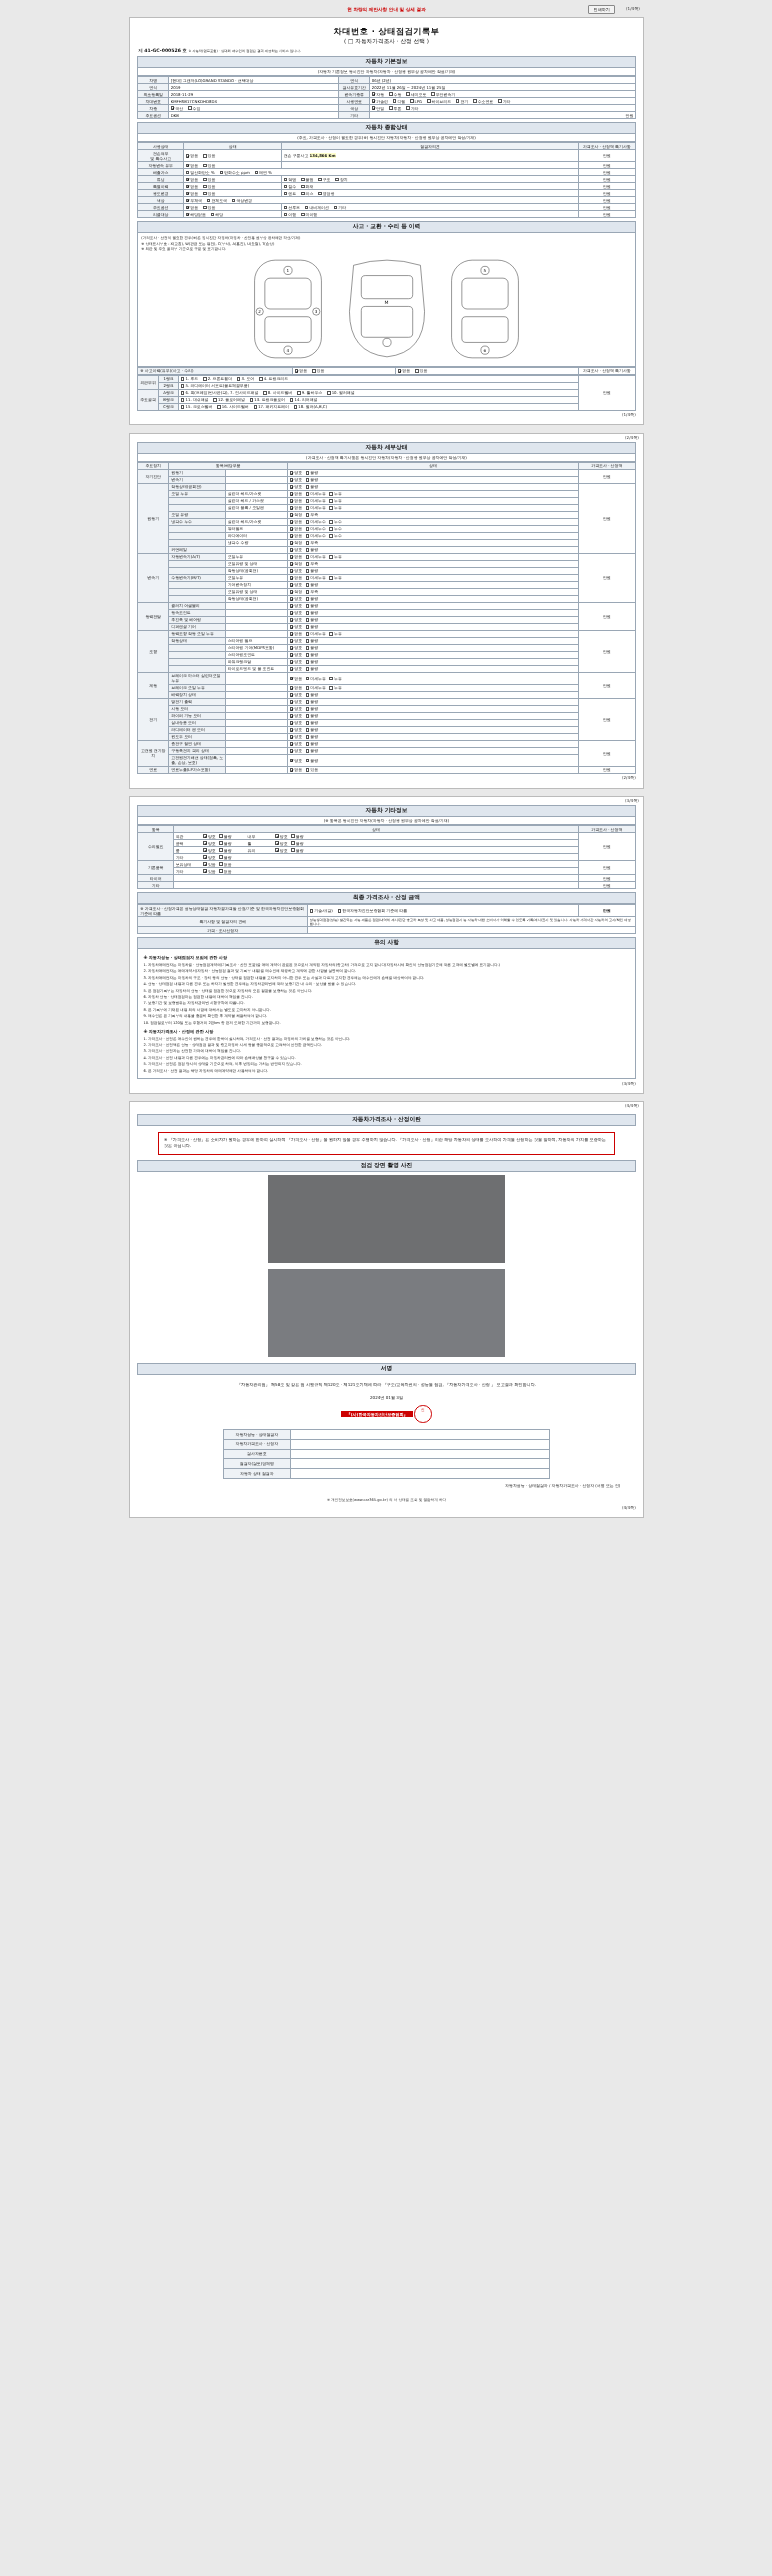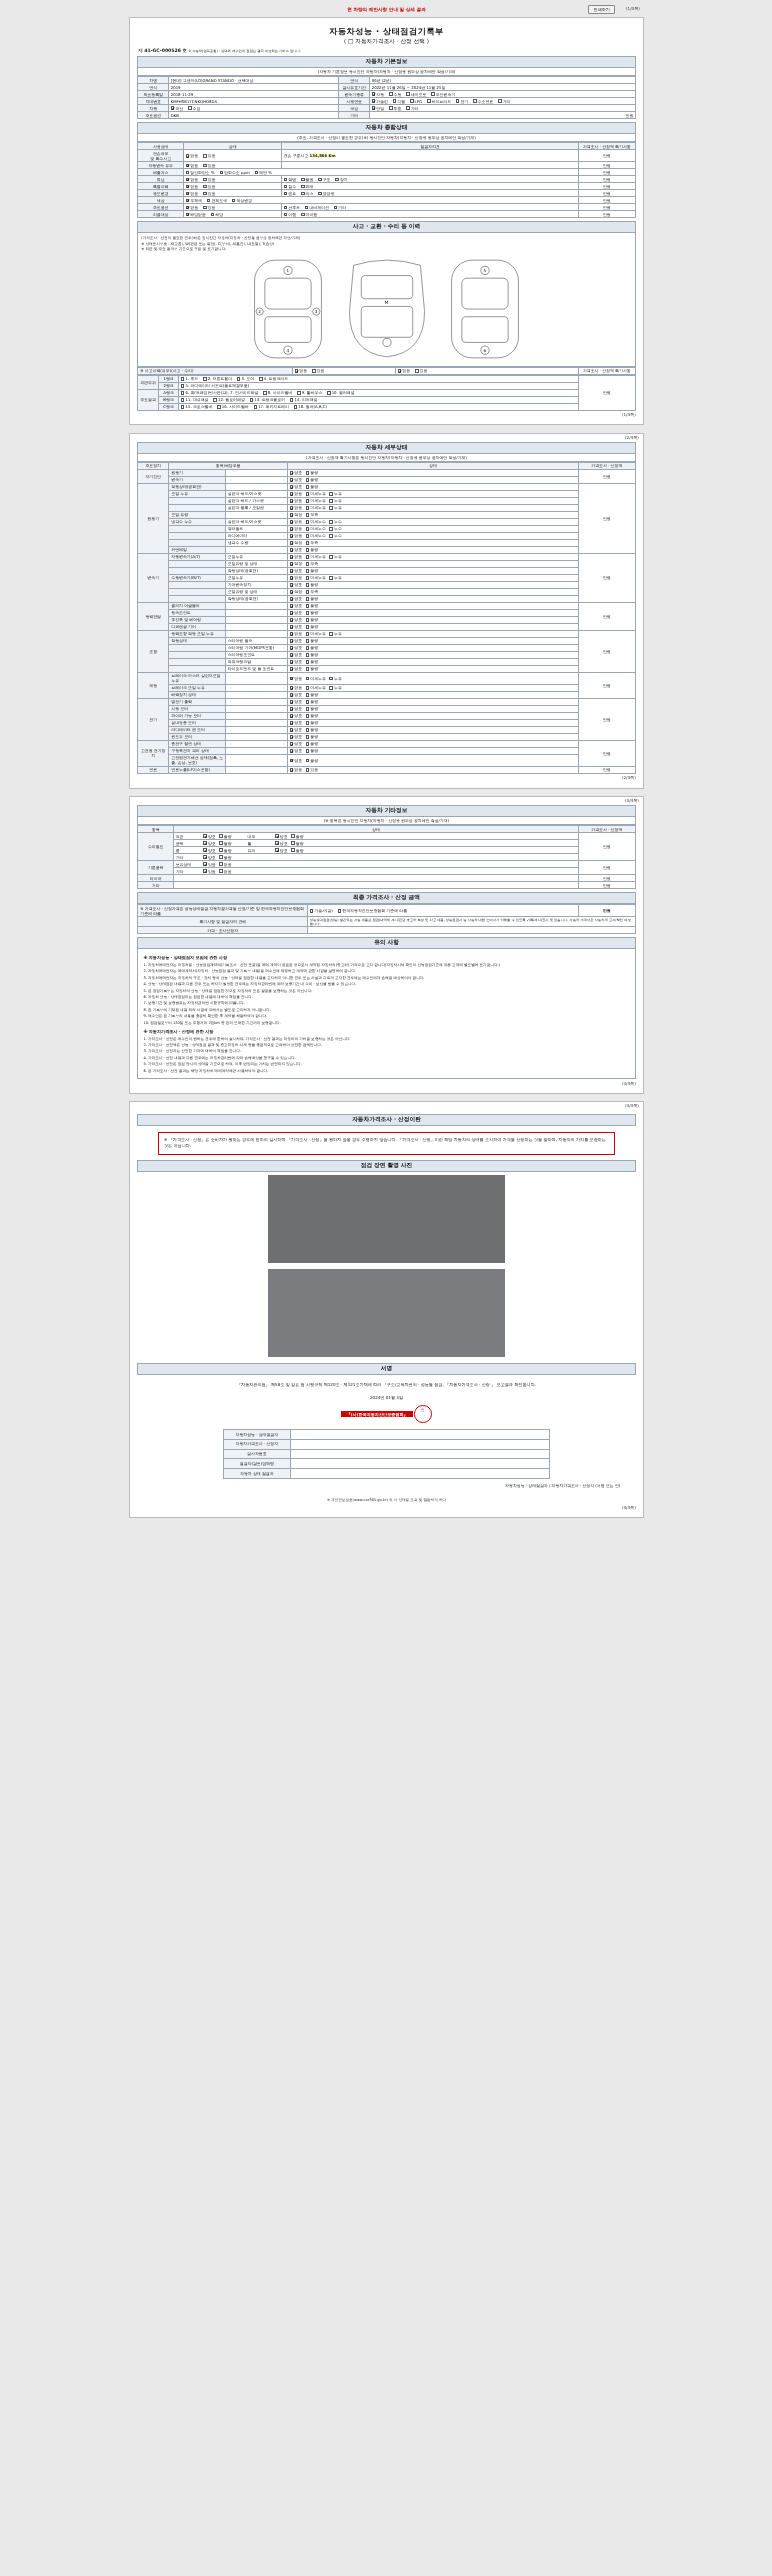--- a/index.html
+++ b/index.html
@@ -92,21 +92,21 @@
 
 <div class="pagewrap">
 
 <div class="topbar">
   <span class="redtxt">현 차량의 제반사항 안내 및 상세 결과</span>
   <button class="btn">인쇄하기</button>
   <span class="pagenum">(1/4쪽)</span>
 </div>
 
 <div class="page">
-  <h1 class="doc-title">자동차성능 · 상태점검기록부</h1>
+  <h1 class="doc-title">차대번호 · 상태점검기록부</h1>
   <div class="doc-sub">( □ 자동차가격조사 · 산정 선택 )</div>
   <div class="doc-no">
     <span>제</span>
     <span class="b">41-GC-000526</span>
     <span>호</span>
     <span class="tiny">※ 자동차(덤프포함) · 상태와 매수인의 점검은 결과 제공하는 서비스 입니다.</span>
   </div>
 
   <div class="sect-title">자동차 기본정보</div>
   <div class="sect-note">(자동차 기본정보 동시진단 자동차(자동차 · 산정용 원부상 공차에만 작성/기재)</div>

